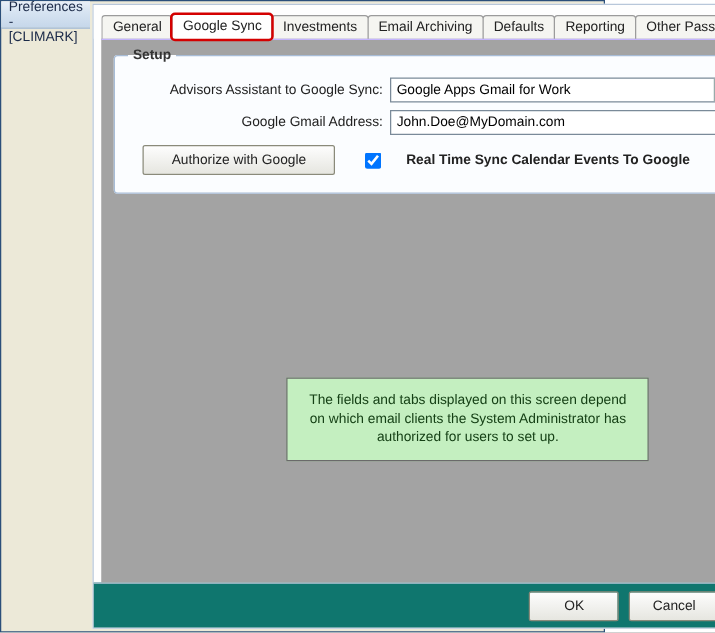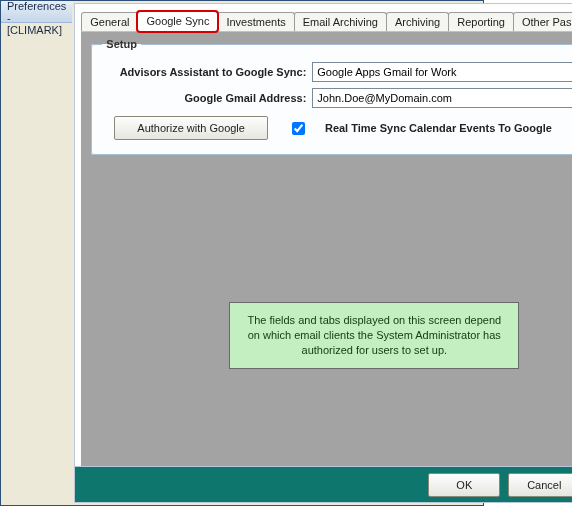--- a/index.html
+++ b/index.html
@@ -94,21 +94,21 @@
   .row {
     display: flex;
     align-items: center;
     margin-bottom: 6px;
   }
   .label {
     width: 210px;
     text-align: right;
     padding-right: 6px;
     color: #222;
-    font-weight: bold;
+    font-weight: normal;
     font-size: 11px;
   }
   .combo, .textfield {
     flex: 1 1 auto;
     border: 1px solid #7a8a99;
     height: 20px;
     background: #fff;
     font-size: 11px;
     padding: 2px 4px;
   }
@@ -207,21 +207,21 @@
     <span>User Preferences -   [CLIMARK]</span>
   </div>
 
   <div class="client">
 
     <div class="tabstrip">
       <div class="tab">General</div>
       <div class="tab active highlight">Google Sync</div>
       <div class="tab">Investments</div>
       <div class="tab">Email Archiving</div>
-      <div class="tab">Archiving</div>
+      <div class="tab">Defaults</div>
       <div class="tab">Reporting</div>
       <div class="tab">Other Passwords</div>
     </div>
 
     <div class="tabbody">
 
       <fieldset class="setup">
         <legend>Setup</legend>
 
         <div class="row">

